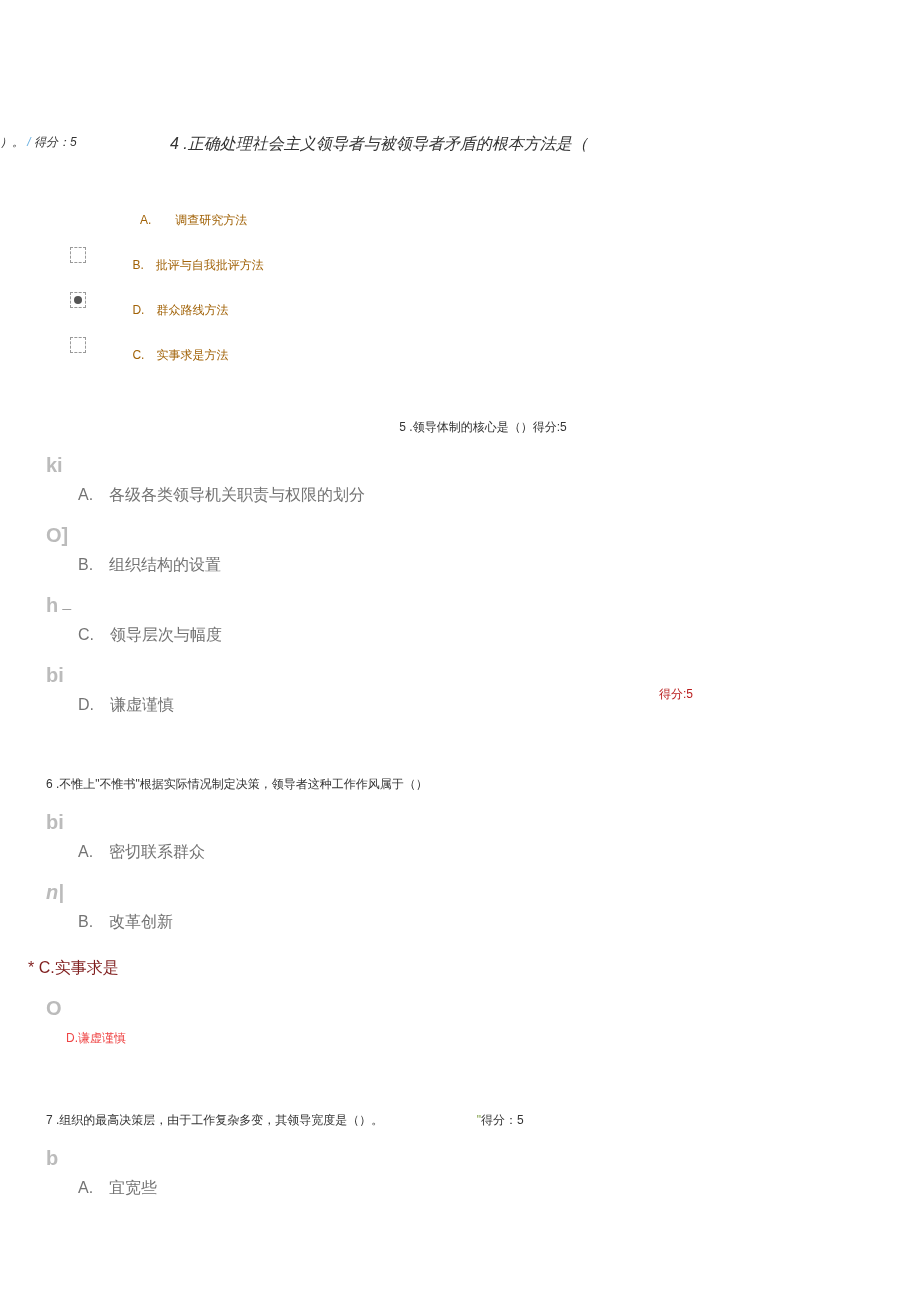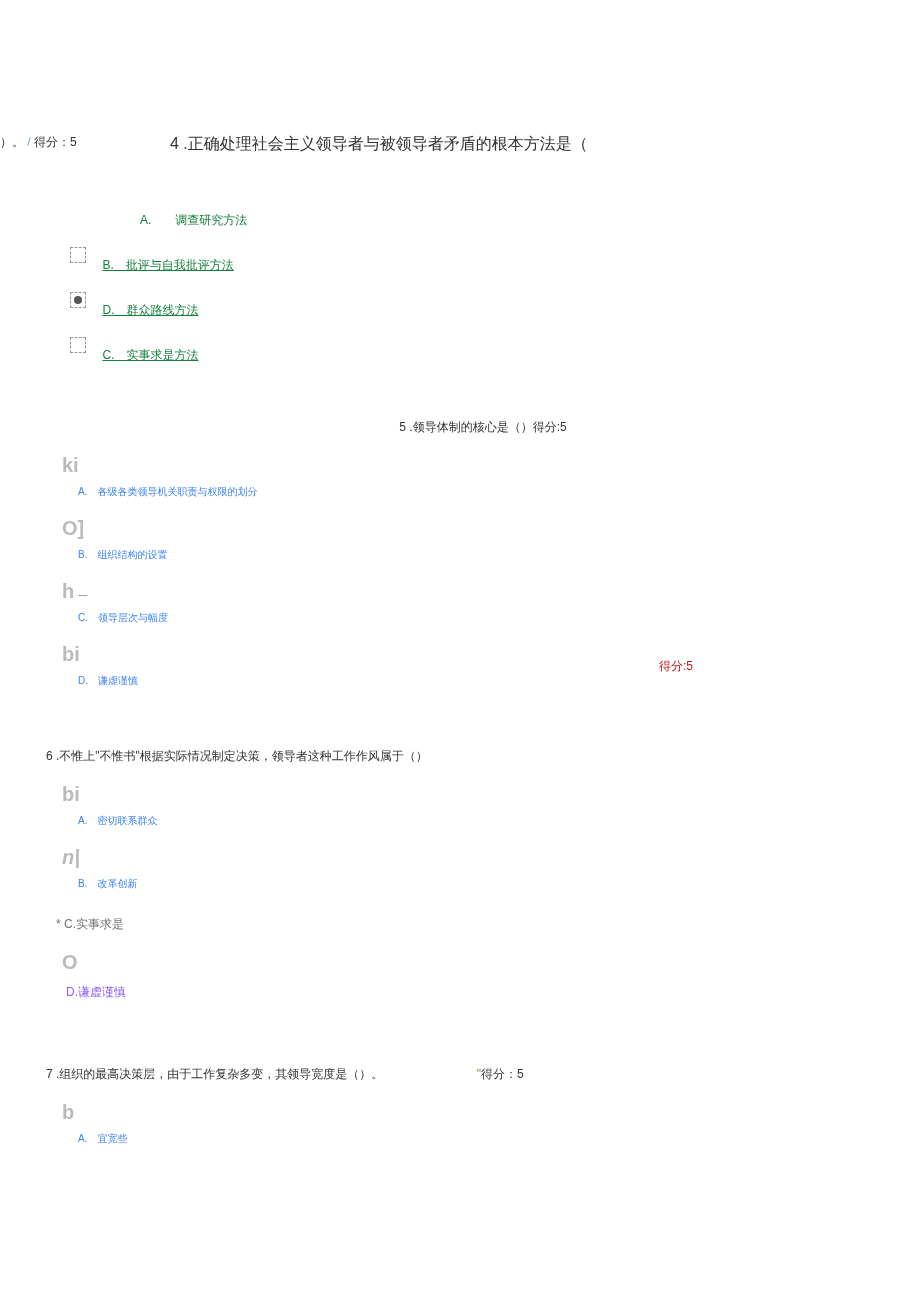--- a/index.html
+++ b/index.html
@@ -11,20 +11,21 @@
       font-family: "Microsoft YaHei", sans-serif;
       background: #fff;
       width: 920px;
       padding: 0;
       position: relative;
     }
     .q4-header {
       position: relative;
       height: 60px;
       margin-top: 120px;
+      font-style: italic;
     }
     .q4-score {
       position: absolute;
       left: 0;
       top: 14px;
       font-size: 12px;
       color: #333;
     }
     .q4-score .slash {
       color: #6bb0e0;
@@ -60,75 +61,74 @@
       position: absolute;
       left: 3px;
       top: 3px;
       width: 8px;
       height: 8px;
       background: #555;
       border-radius: 50%;
     }
     .opt-label {
       font-size: 12px;
-      color: #15803d;
+      color: #a16207;
       display: inline-block;
     }
     .opt-a {
       margin-left: 70px;
       margin-top: 0;
     }
     .opt-indent {
-      margin-left: 12px;
+      margin-left: 42px;
       margin-top: 10px;
-      text-decoration: underline;
     }
     .q-line {
       font-size: 12px;
       color: #333;
       margin-left: 46px;
       margin-top: 55px;
       position: relative;
       text-align: center;
     }
     .artifact {
       font-size: 20px;
       font-weight: bold;
       color: #bbb;
-      margin-left: 62px;
+      margin-left: 46px;
       margin-top: 18px;
     }
     .opt-simple {
-      font-size: 10px;
-      color: #3b82f6;
+      font-size: 16px;
+      color: #737373;
       margin-left: 78px;
       margin-top: 8px;
     }
     .q6-score {
       position: absolute;
       left: 659px;
       font-size: 12px;
       color: #b91c1c;
       margin-top: -30px;
     }
     .q6-line {
       font-size: 12px;
       color: #333;
       margin-left: 46px;
       margin-top: 60px;
     }
     .opt-c-star {
-      font-size: 12px;
-      color: #737373;
-      margin-left: 56px;
+      font-size: 16px;
+      color: #7f1d1d;
+      margin-left: 28px;
       margin-top: 25px;
     }
     .opt-d-plain {
       font-size: 12px;
-      color: #8b5cf6;
+      color: #ef4444;
       margin-left: 66px;
       margin-top: 10px;
     }
     .q7-line {
       font-size: 12px;
       color: #333;
       margin-left: 46px;
       margin-top: 65px;
       position: relative;
     }

